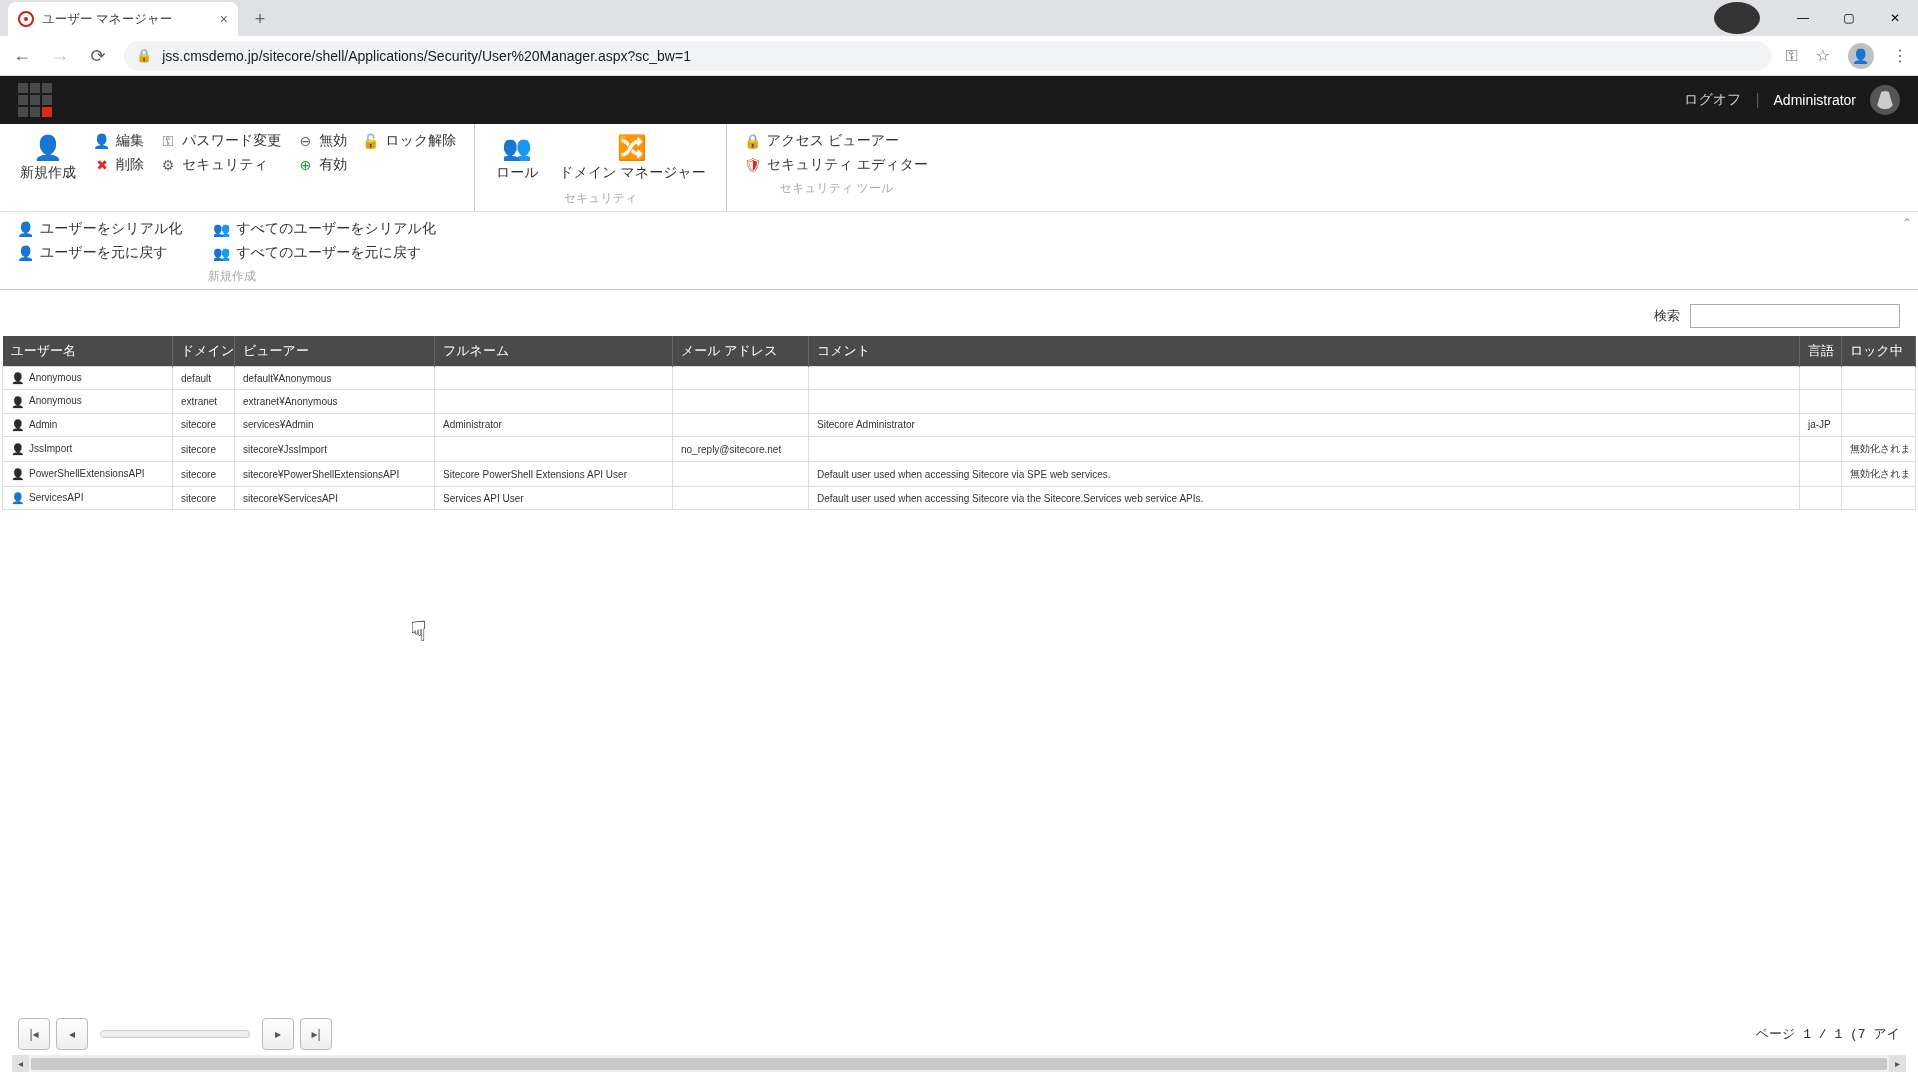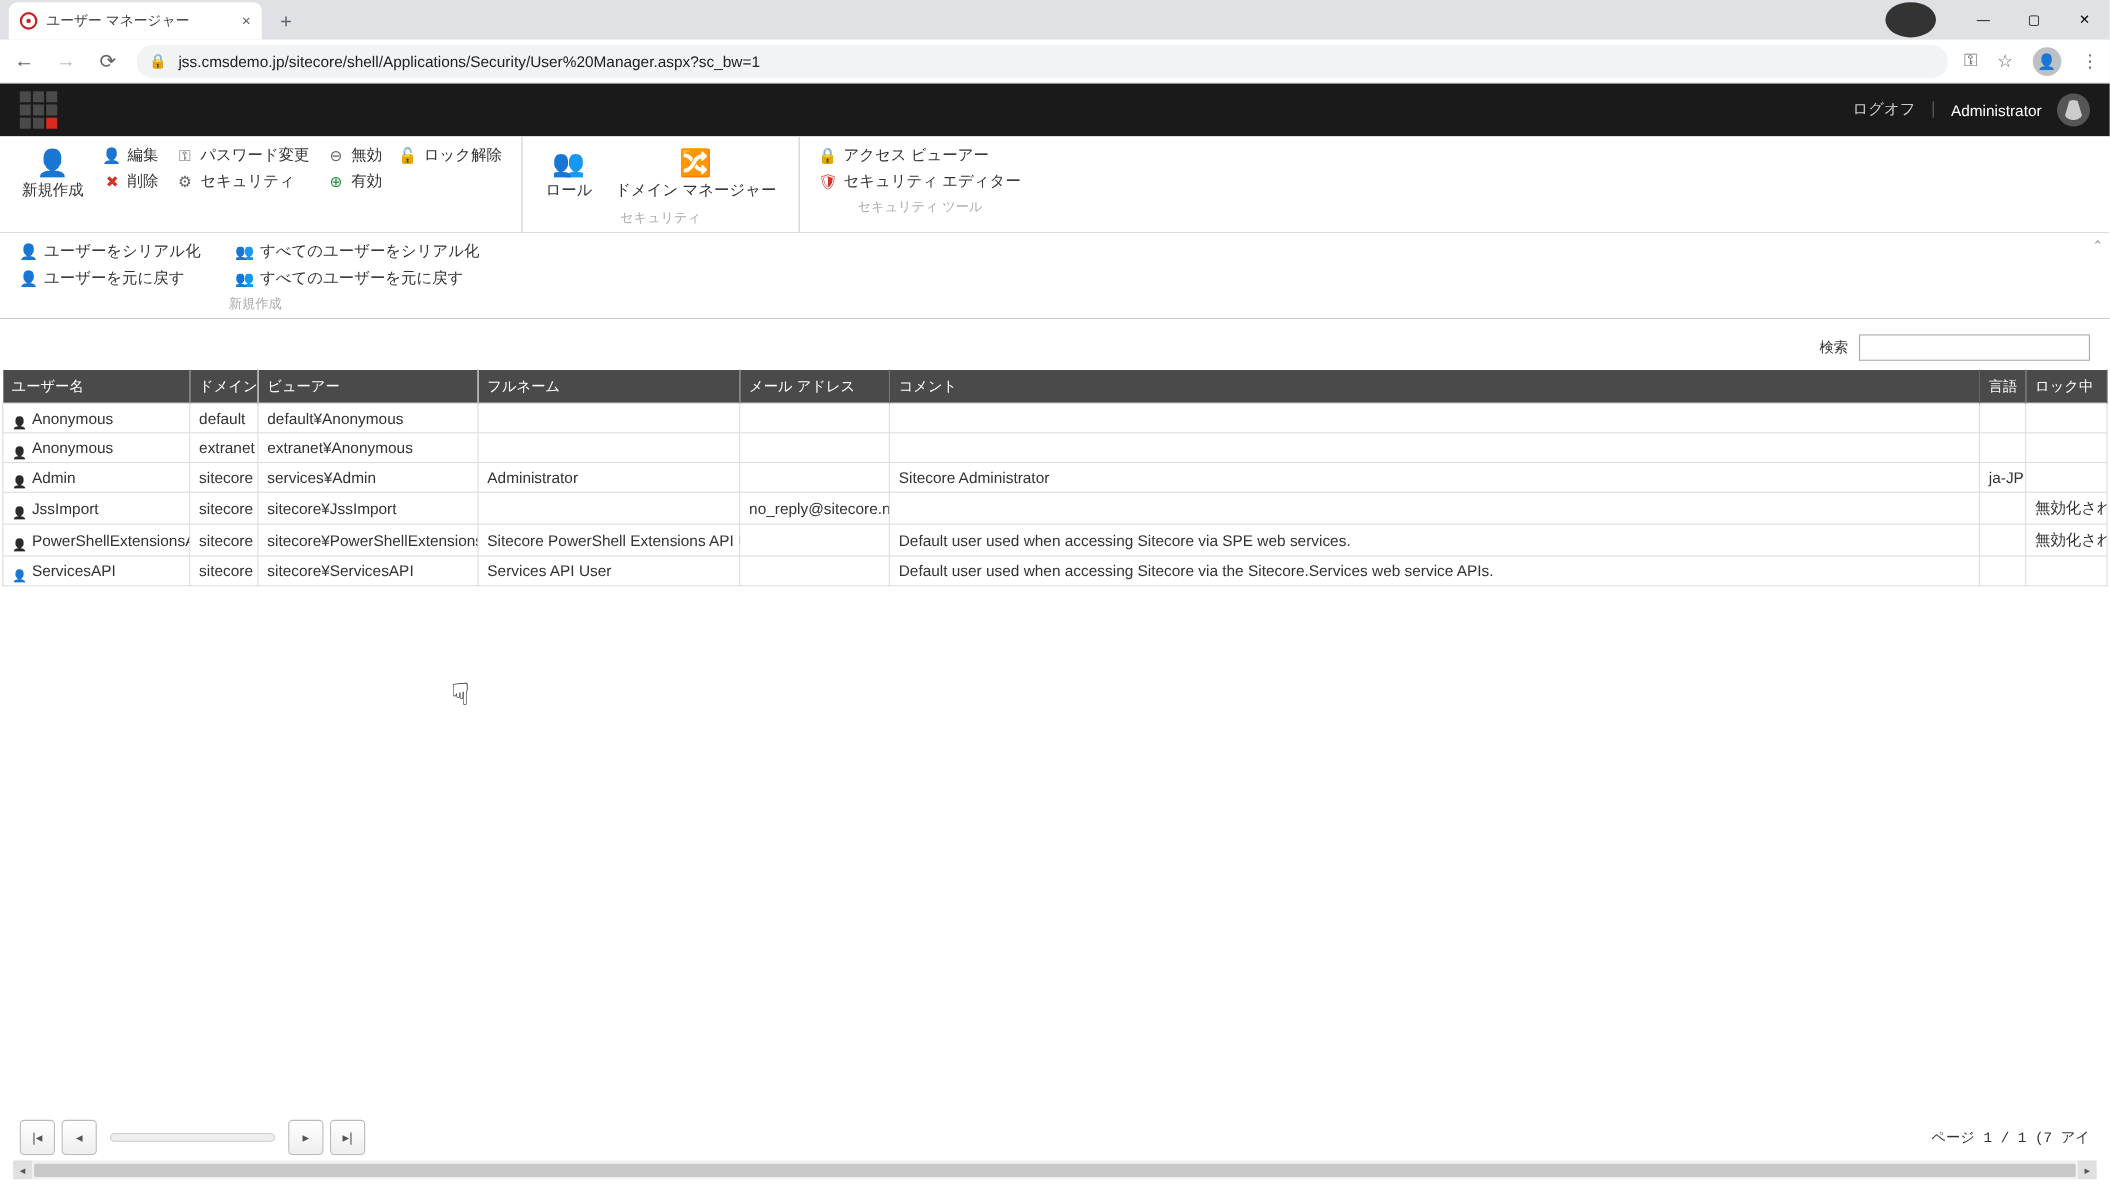--- a/index.html
+++ b/index.html
@@ -53,21 +53,21 @@
 .ribbon2 .expand { position: absolute; right: 6px; top: 4px; color: #999; font-size: 12px; cursor: pointer; }
 
 
 .searchbar { display: flex; justify-content: flex-end; align-items: center; padding: 14px 18px 8px; gap: 10px; font-size: 13px; color: #333; }
 .searchbar input { width: 210px; height: 24px; border: 1px solid #aaa; padding: 0 6px; font-size: 13px; }
 
 
 .grid-wrap { padding: 0 2px; }
 table.grid { width: 100%; border-collapse: collapse; table-layout: fixed; }
 table.grid thead th { background: #4a4a4a; color: #fff; font-weight: normal; font-size: 13px; text-align: left; padding: 6px 8px; border-right: 1px solid #666; white-space: nowrap; overflow: hidden; }
-table.grid tbody td { border: 1px solid #ddd; padding: 5px 8px; font-size: 14px; color: #333; white-space: nowrap; overflow: hidden; text-overflow: clip; }
+table.grid tbody td { border: 1px solid #ddd; padding: 5px 8px; font-size: 10px; color: #333; white-space: nowrap; overflow: hidden; text-overflow: clip; }
 table.grid tbody tr.selected td { background: #cce8f4; }
 .user-ico { display: inline-block; width: 12px; height: 12px; margin-right: 6px; vertical-align: middle; }
 .user-ico.dark::before { content: "👤"; font-size: 11px; filter: grayscale(1) brightness(0.4); }
 .user-ico.blue::before { content: "👤"; font-size: 11px; }
 
 
 .pager-row { position: absolute; bottom: 30px; left: 18px; right: 18px; display: flex; align-items: center; gap: 6px; }
 .pager-btn { width: 32px; height: 32px; border: 1px solid #bbb; border-radius: 4px; background: linear-gradient(#fff,#eee); display: flex; align-items: center; justify-content: center; font-size: 12px; color: #555; cursor: pointer; }
 .pager-slider { width: 150px; height: 8px; background: #eee; border: 1px solid #ccc; border-radius: 4px; margin: 0 6px; position: relative; }
 .pager-info { margin-left: auto; font-size: 13px; color: #333; font-family: Liberation Mono, monospace; }

